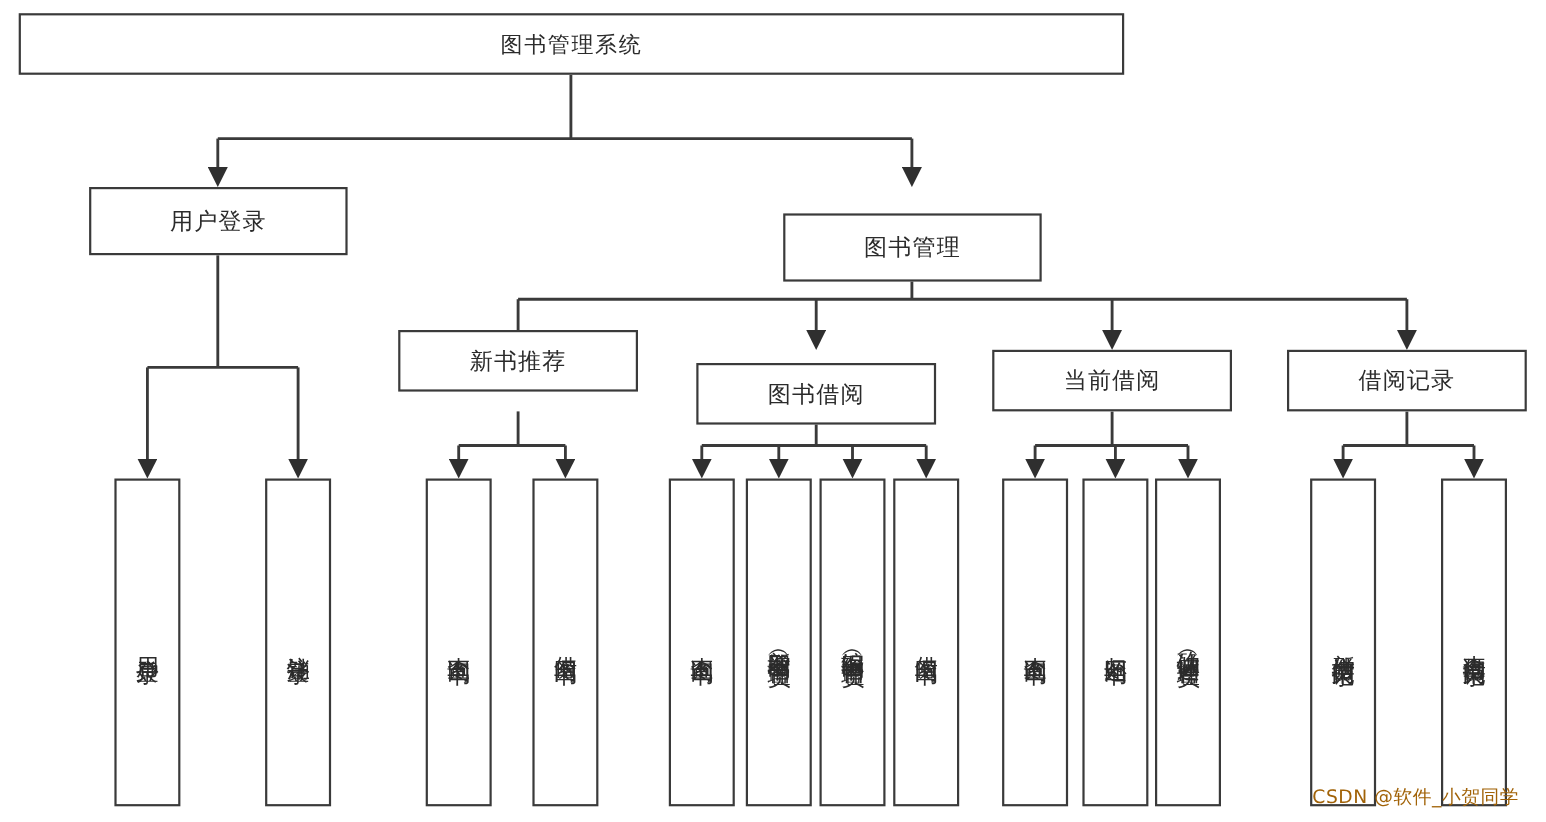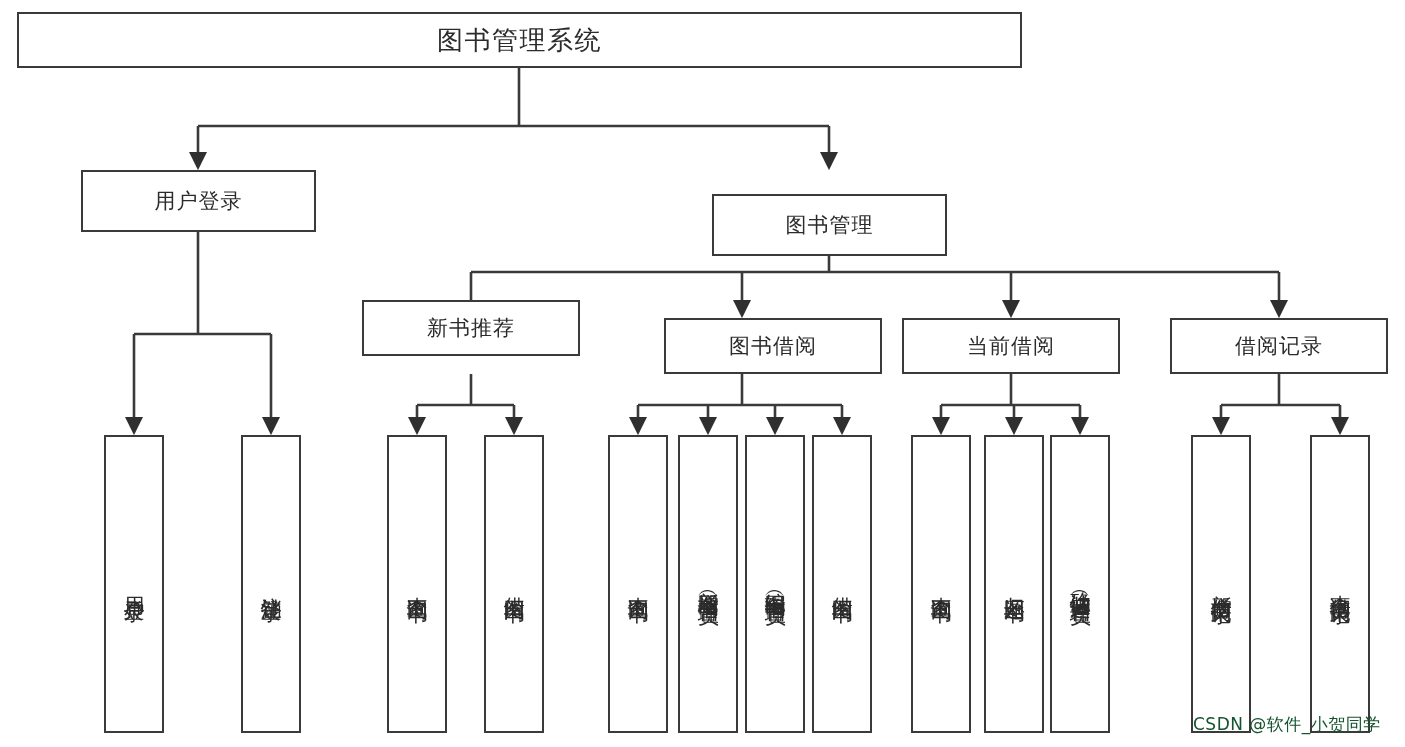--- a/index.html
+++ b/index.html
@@ -12,42 +12,42 @@
   #canvas{position:absolute;left:0;top:0;width:1405px;height:747px;}
   .node{
     position:absolute;
     background:#ffffff;
     border:2px solid #3a3a3a;
     box-sizing:border-box;
     display:flex;align-items:center;justify-content:center;
     color:#2b2b2b;
   }
   .node.horiz{font-size:21px;letter-spacing:1px;}
-  .node.root{font-size:26px;letter-spacing:1.5px;}
+  .node.root{font-size:20px;letter-spacing:1.5px;}
   .leaf{
     position:absolute;
     background:#ffffff;
     border:2px solid #3a3a3a;
     box-sizing:border-box;
     display:flex;align-items:center;justify-content:center;
     color:#2b2b2b;
   }
   .leaf .vtext{
     writing-mode:vertical-rl;
     text-orientation:upright;
     font-size:21px;
     line-height:1.16;
     letter-spacing:2px;
     white-space:nowrap;
     color:#2b2b2b;
   }
   .watermark{
     position:absolute;
     font-size:17px;
-    color:#14532d;
+    color:#a16207;
     white-space:nowrap;
     letter-spacing:0.5px;
   }
   svg.links{position:absolute;left:0;top:0;width:1405px;height:747px;pointer-events:none;}
 </style>
 </head>
 <body>
 
 <div id="canvas">
 
@@ -100,21 +100,21 @@
       <path d="M 1340 405 L 1340 426" marker-end="url(#arrow)"></path>
     </g>
   </svg>
 
   <div class="node root" style="left:17px;top:12px;width:1005px;height:56px;">图书管理系统</div>
 
   <div class="node horiz" style="left:81px;top:170px;width:235px;height:62px;">用户登录</div>
   <div class="node horiz" style="left:712px;top:170px;width:235px;height:62px;margin-top:24px;">图书管理</div>
 
   <div class="node horiz" style="left:362px;top:300px;width:218px;height:56px;">新书推荐</div>
-  <div class="node horiz" style="left:633px;top:318px;width:218px;height:56px;margin-left:31px;">图书借阅</div>
+  <div class="node horiz" style="left:633px;top:330px;width:218px;height:56px;">图书借阅</div>
   <div class="node horiz" style="left:1170px;top:318px;width:218px;height:56px;">借阅记录</div>
   <div class="node horiz" style="left:902px;top:318px;width:218px;height:56px;">当前借阅</div>
 
   <div class="leaf" style="left:104px;top:435px;width:60px;height:298px;">
     <span class="vtext">用户登录</span>
   </div>
   <div class="leaf" style="left:241px;top:435px;width:60px;height:298px;">
     <span class="vtext">注销登录</span>
   </div>
   <div class="leaf" style="left:387px;top:435px;width:60px;height:298px;">

